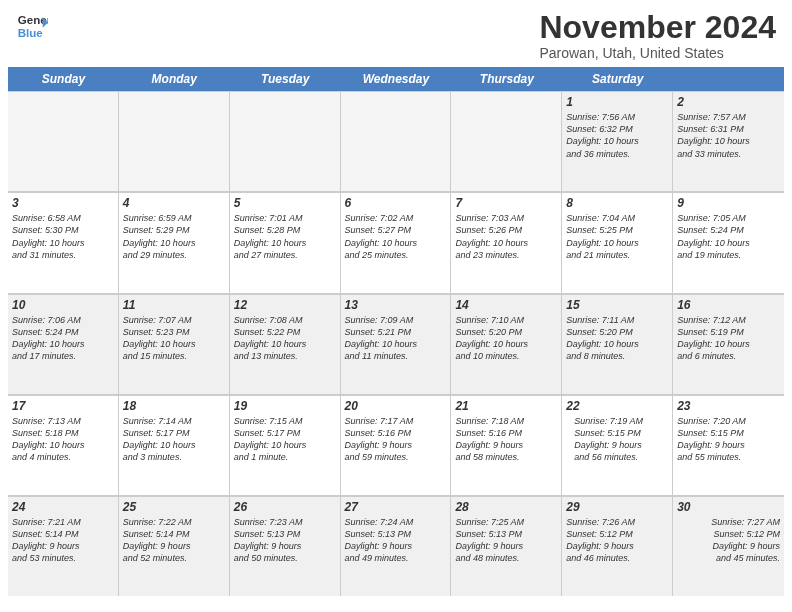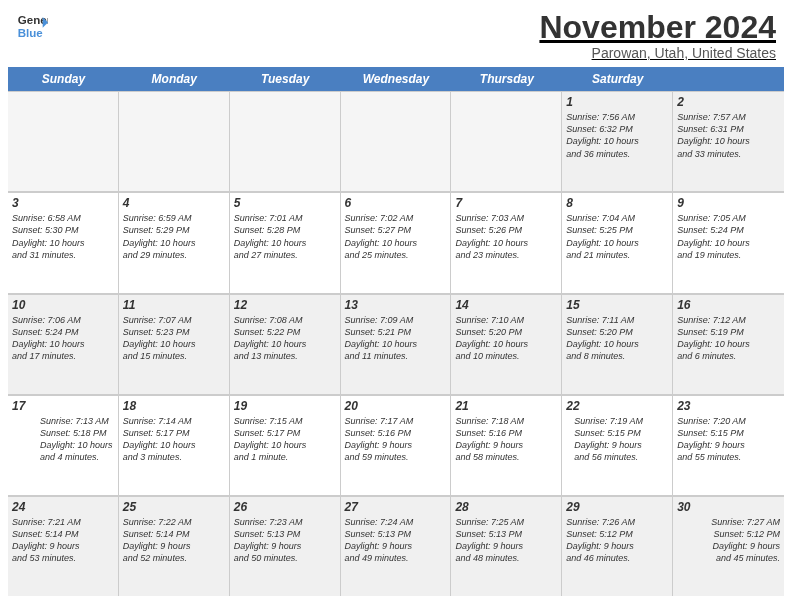--- a/index.html
+++ b/index.html
@@ -26,22 +26,20 @@
     .logo {
       display: flex;
       align-items: center;
       gap: 4px;
     }
     .logo-icon {
       width: 32px;
       height: 32px;
     }
     .title-block {
-      text-align: right;
-      text-decoration: underline;
     }
     .month-title {
       font-size: 32px;
       font-weight: bold;
       color: #333;
       line-height: 1.1;
     }
     .location {
       font-size: 14px;
       color: #555;
@@ -259,21 +257,21 @@
             <span class="day-num">16</span>
             <div class="day-info" style="white-space: pre-line;">Sunrise: 7:12 AM
 Sunset: 5:19 PM
 Daylight: 10 hours
 and 6 minutes.</div>
           </div>
         </div>
         <div class="cal-row border-top">
           <div class="cal-cell">
             <span class="day-num">17</span>
-            <div class="day-info" style="white-space: pre-line; margin-left: 28px;">Sunrise: 7:13 AM
+            <div class="day-info" style="white-space: pre-line;">Sunrise: 7:13 AM
 Sunset: 5:18 PM
 Daylight: 10 hours
 and 4 minutes.</div>
           </div>
           <div class="cal-cell">
             <span class="day-num">18</span>
             <div class="day-info" style="white-space: pre-line;">Sunrise: 7:14 AM
 Sunset: 5:17 PM
 Daylight: 10 hours
 and 3 minutes.</div>

